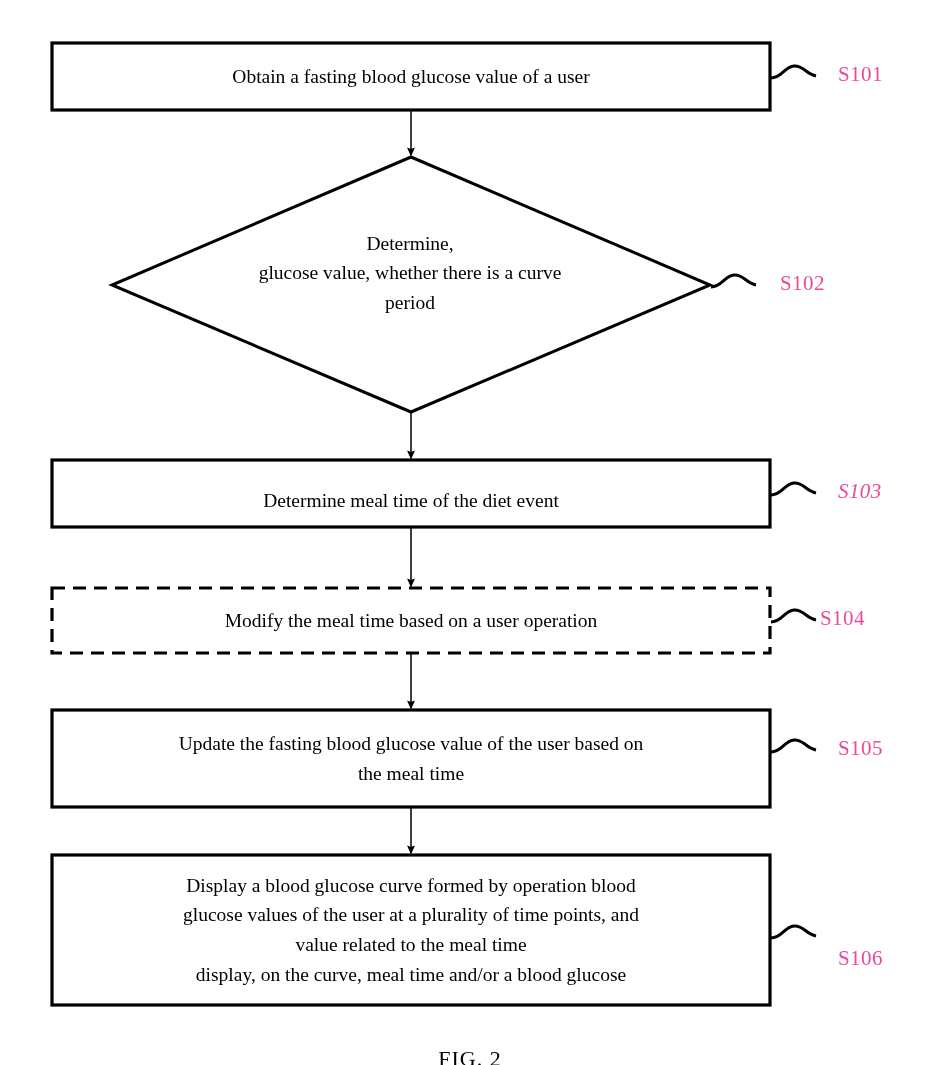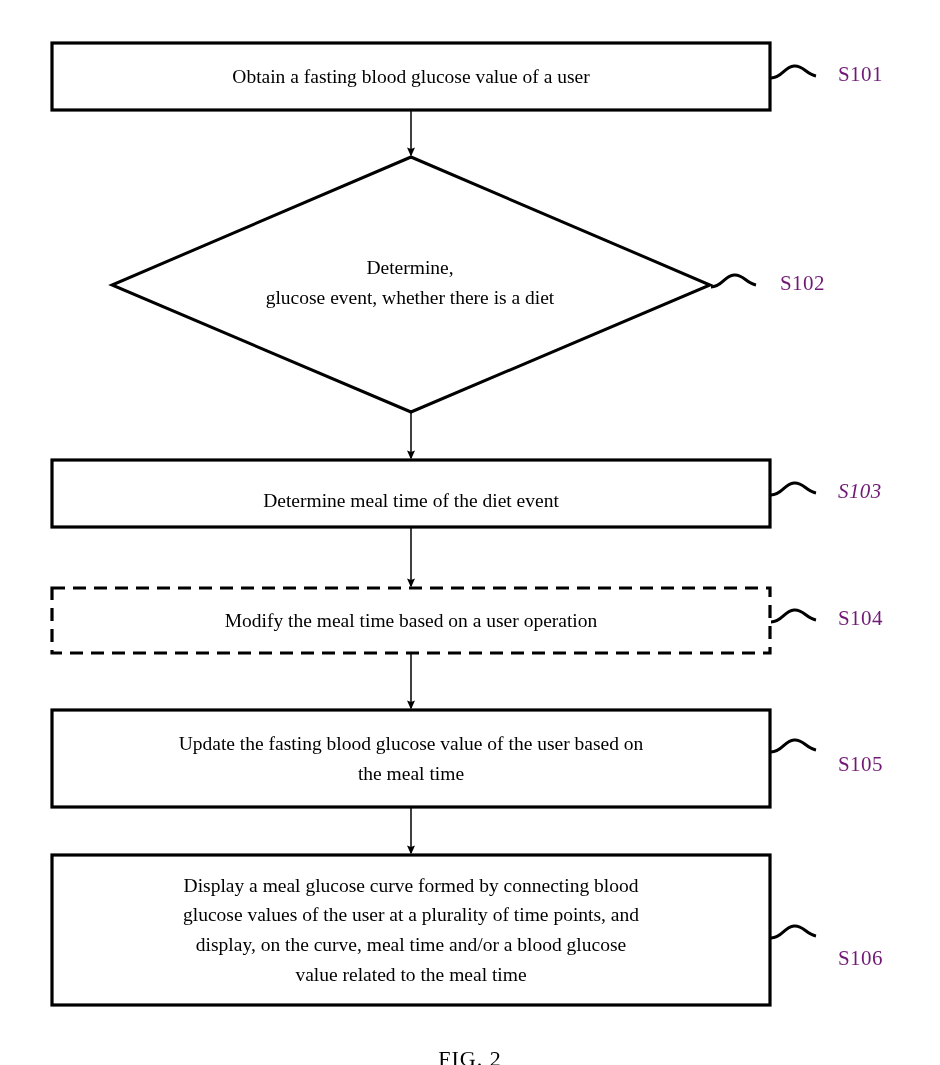--- a/index.html
+++ b/index.html
@@ -41,21 +41,21 @@
     box-sizing: border-box;
     pointer-events: none;
   }
   .node-text span { display: block; width: 100%; }
 
   .step-label {
     position: absolute;
     font-family: "Liberation Serif", "DejaVu Serif", serif;
     font-size: 21px;
     letter-spacing: 0.4px;
-    color: #701a75;
+    color: #ec4899;
     white-space: nowrap;
   }
 
   .fig-caption {
     position: absolute;
     left: 0;
     width: 940px;
     text-align: center;
     font-family: "Liberation Serif", "DejaVu Serif", serif;
     font-size: 22px;
@@ -107,53 +107,54 @@
 
     <path d="M771,752 C782,752 784,741 794,740 C803,739 806,748 816,750" fill="none" stroke="#000000" stroke-width="3"></path>
 
     <path d="M771,938 C782,938 784,927 794,926 C803,925 806,934 816,936" fill="none" stroke="#000000" stroke-width="3"></path>
   </svg>
 
   <div class="node-text" style="left:62px; top:43px; width:698px; height:67px;">
     <span>Obtain a fasting blood glucose value of a user</span>
   </div>
 
-  <div class="node-text" style="left:175px; top:188px; width:470px; height:190px;">
+  <div class="node-text" style="left:175px; top:178px; width:470px; height:190px;">
     <span>
       <span style="display:block">Determine,</span>
-      <span style="display:block">glucose event, whether there is a diet</span>
+      <span style="display:block">glucose value, whether there is a curve</span>
+      <span style="display:block">period</span>
     </span>
   </div>
 
   <div class="node-text" style="left:62px; top:460px; width:698px; height:81px;">
     <span>Determine meal time of the diet event</span>
   </div>
 
   <div class="node-text" style="left:62px; top:588px; width:698px; height:65px;">
     <span>Modify the meal time based on a user operation</span>
   </div>
 
   <div class="node-text" style="left:62px; top:710px; width:698px; height:97px;">
     <span>
       <span style="display:block">Update the fasting blood glucose value of the user based on</span>
       <span style="display:block">the meal time</span>
     </span>
   </div>
 
   <div class="node-text" style="left:62px; top:855px; width:698px; height:150px;">
     <span>
-      <span style="display:block">Display a meal glucose curve formed by connecting blood</span>
+      <span style="display:block">Display a blood glucose curve formed by operation blood</span>
       <span style="display:block">glucose values of the user at a plurality of time points, and</span>
+      <span style="display:block">value related to the meal time</span>
       <span style="display:block">display, on the curve, meal time and/or a blood glucose</span>
-      <span style="display:block">value related to the meal time</span>
     </span>
   </div>
 
   <div class="step-label" style="left:838px; top:62px;">S101</div>
   <div class="step-label" style="left:780px; top:271px;font-family:Liberation Serif, serif;">S102</div>
   <div class="step-label" style="left:838px; top:479px;font-style:italic;">S103</div>
-  <div class="step-label" style="left:838px; top:606px;">S104</div>
-  <div class="step-label" style="left:838px; top:752px;">S105</div>
+  <div class="step-label" style="left:820px; top:606px;">S104</div>
+  <div class="step-label" style="left:838px; top:736px;">S105</div>
   <div class="step-label" style="left:838px; top:946px;">S106</div>
 
   <div class="fig-caption" style="top:1046px;">FIG. 2</div>
 
 </div>
 
 </body></html>

